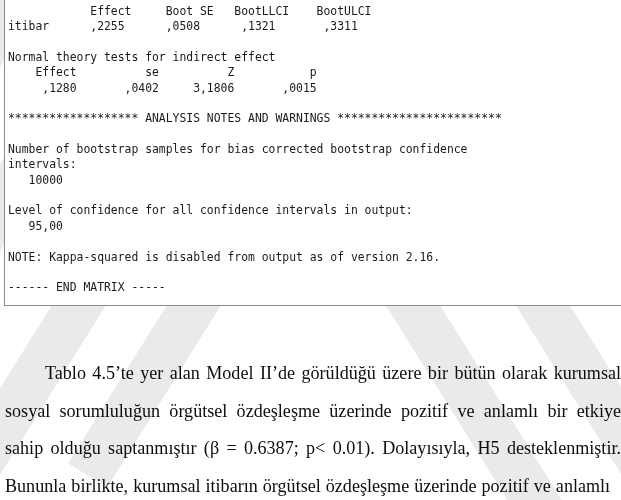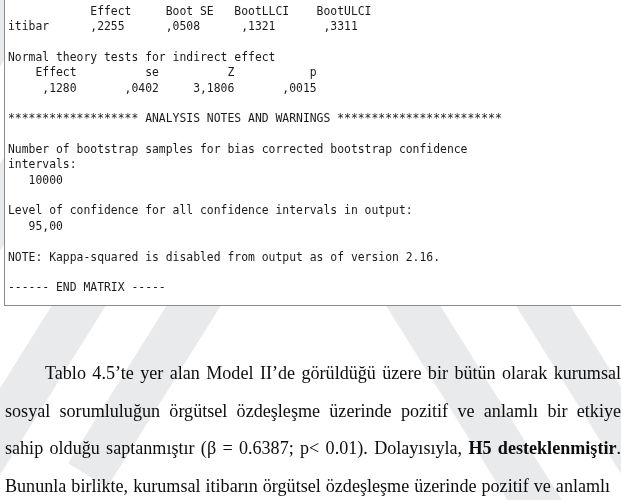--- a/index.html
+++ b/index.html
@@ -71,21 +71,21 @@
     margin: 0;
     font-family: "Liberation Serif", "DejaVu Serif", serif;
     font-size: 18.1px;
     line-height: 37.6px;
     text-align: justify;
     text-indent: 40px;
     color: #0d0d0d;
     text-justify: inter-word;
     word-spacing: 0.5px;
   }
-  #prose p b { font-weight: bold; }
+  #prose p b { font-weight: normal; }
 </style>
 </head>
 <body>
 
 <div id="watermark">
 
   <div class="stripe left" style="left:40px;   top:-300px;"></div>
   <div class="stripe left" style="left:175px;  top:-300px;"></div>
   <div class="stripe left" style="left:290px;  top:-300px;"></div>
   <div class="stripe left" style="left:430px;  top:-300px;"></div>

